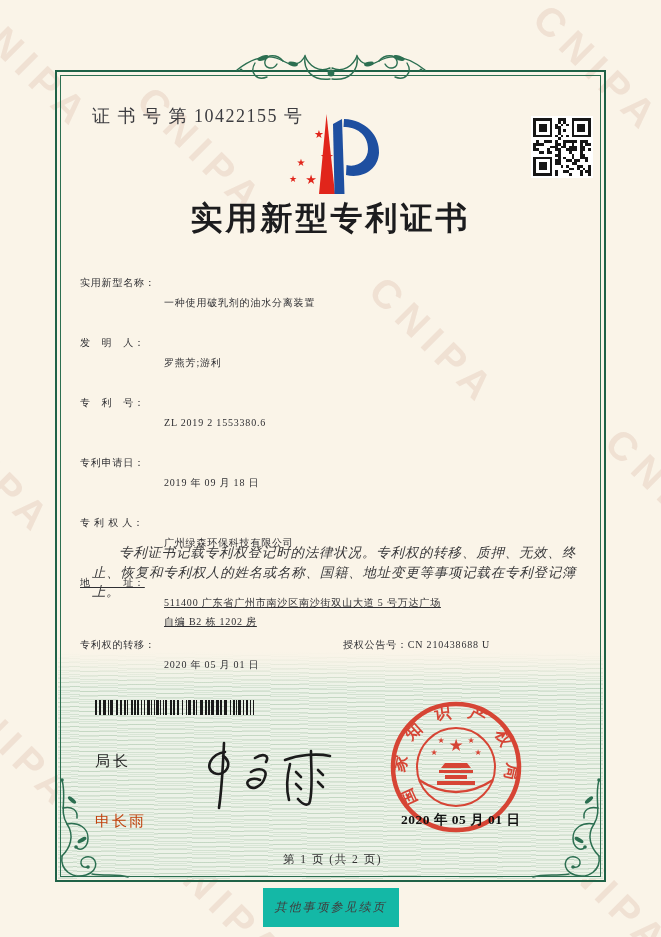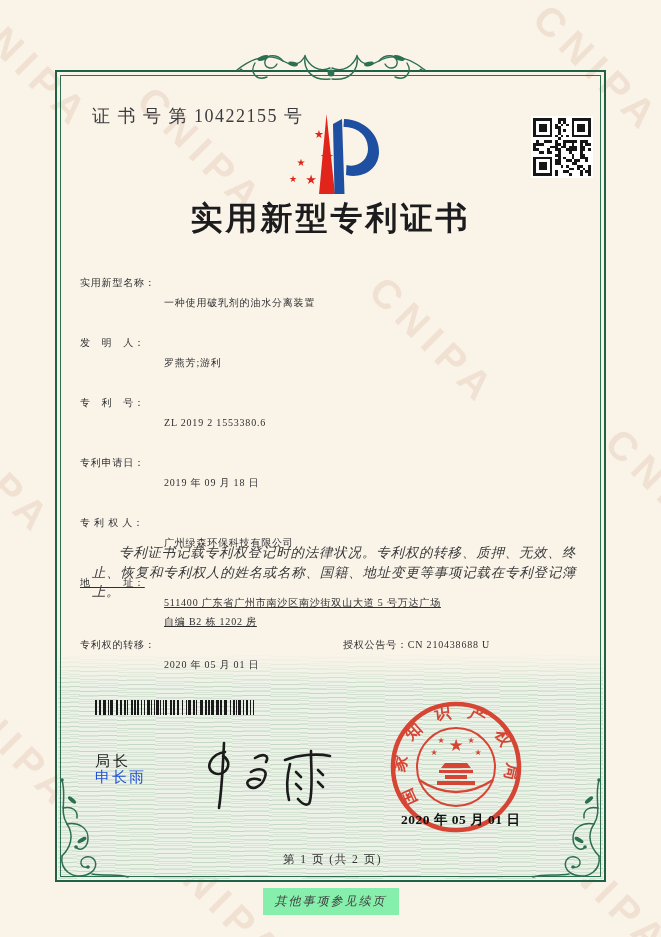--- a/index.html
+++ b/index.html
@@ -58,28 +58,28 @@
   
   .paras{position:absolute;left:92px;top:543px;width:484px;z-index:5;}
   .paras p{
     margin:0;text-indent:2em;text-align:justify;
     font:italic 13.5px "Liberation Serif","DejaVu Serif",serif;
     line-height:19.5px;letter-spacing:.6px;color:#3a3a3c;
   }
   
   .barcode{position:absolute;left:95px;top:700px;width:162px;height:15px;z-index:6;}
   .director-label{position:absolute;left:95px;top:752px;z-index:6;font:15px "Liberation Sans",sans-serif;letter-spacing:3px;color:#222;}
-  .director-name{position:absolute;left:95px;top:768px;z-index:6;font:15px "Liberation Sans",sans-serif;letter-spacing:2px;color:#1d4ed8;}
+  .director-name{position:absolute;left:95px;top:812px;z-index:6;font:15px "Liberation Sans",sans-serif;letter-spacing:2px;color:#c2410c;}
   .signature{position:absolute;left:193px;top:738px;width:150px;height:78px;z-index:6;}
   .seal{position:absolute;left:385px;top:696px;width:142px;height:142px;z-index:6;opacity:.95;}
   .seal-date{position:absolute;left:401px;top:811px;z-index:7;font-size:13.5px;font-weight:bold;letter-spacing:.5px;color:#111;}
   .page-num{position:absolute;left:4px;right:0;top:852px;text-align:center;z-index:7;font-size:11.5px;letter-spacing:1.5px;color:#333;}
   .cont-note{
     position:absolute;left:50%;top:888px;transform:translateX(-50%);z-index:7;
-    background:#86efac;padding:5px 12px;
+    background:#14b8a6;padding:11px 12px;
     font:italic 12px "Liberation Serif","DejaVu Serif",serif;letter-spacing:2px;color:#3f3f3f;
   }
   
   .orn{z-index:4;}
 </style>
 </head>
 <body>
 
 <span class="wm" style="left:-14px;top:-8px">CNIPA</span>
 <span class="wm" style="left:160px;top:78px">CNIPA</span>

